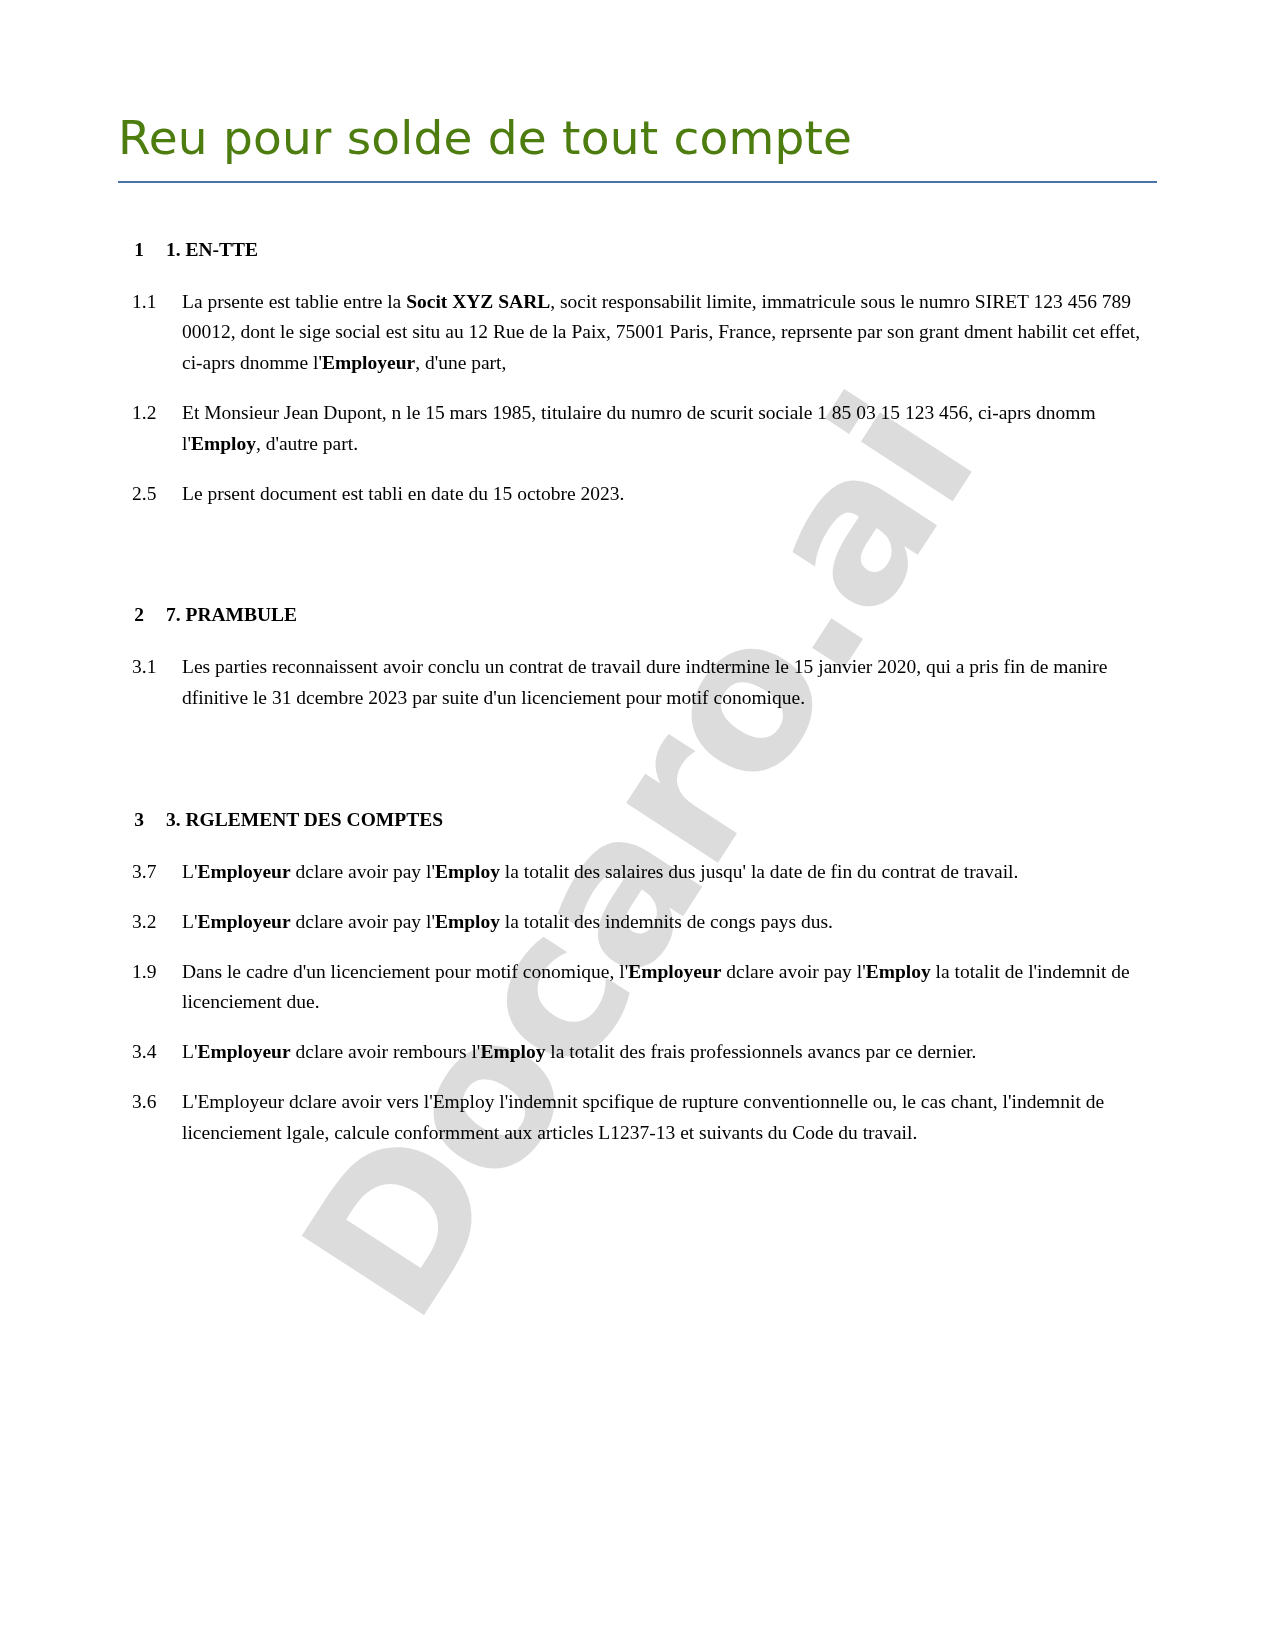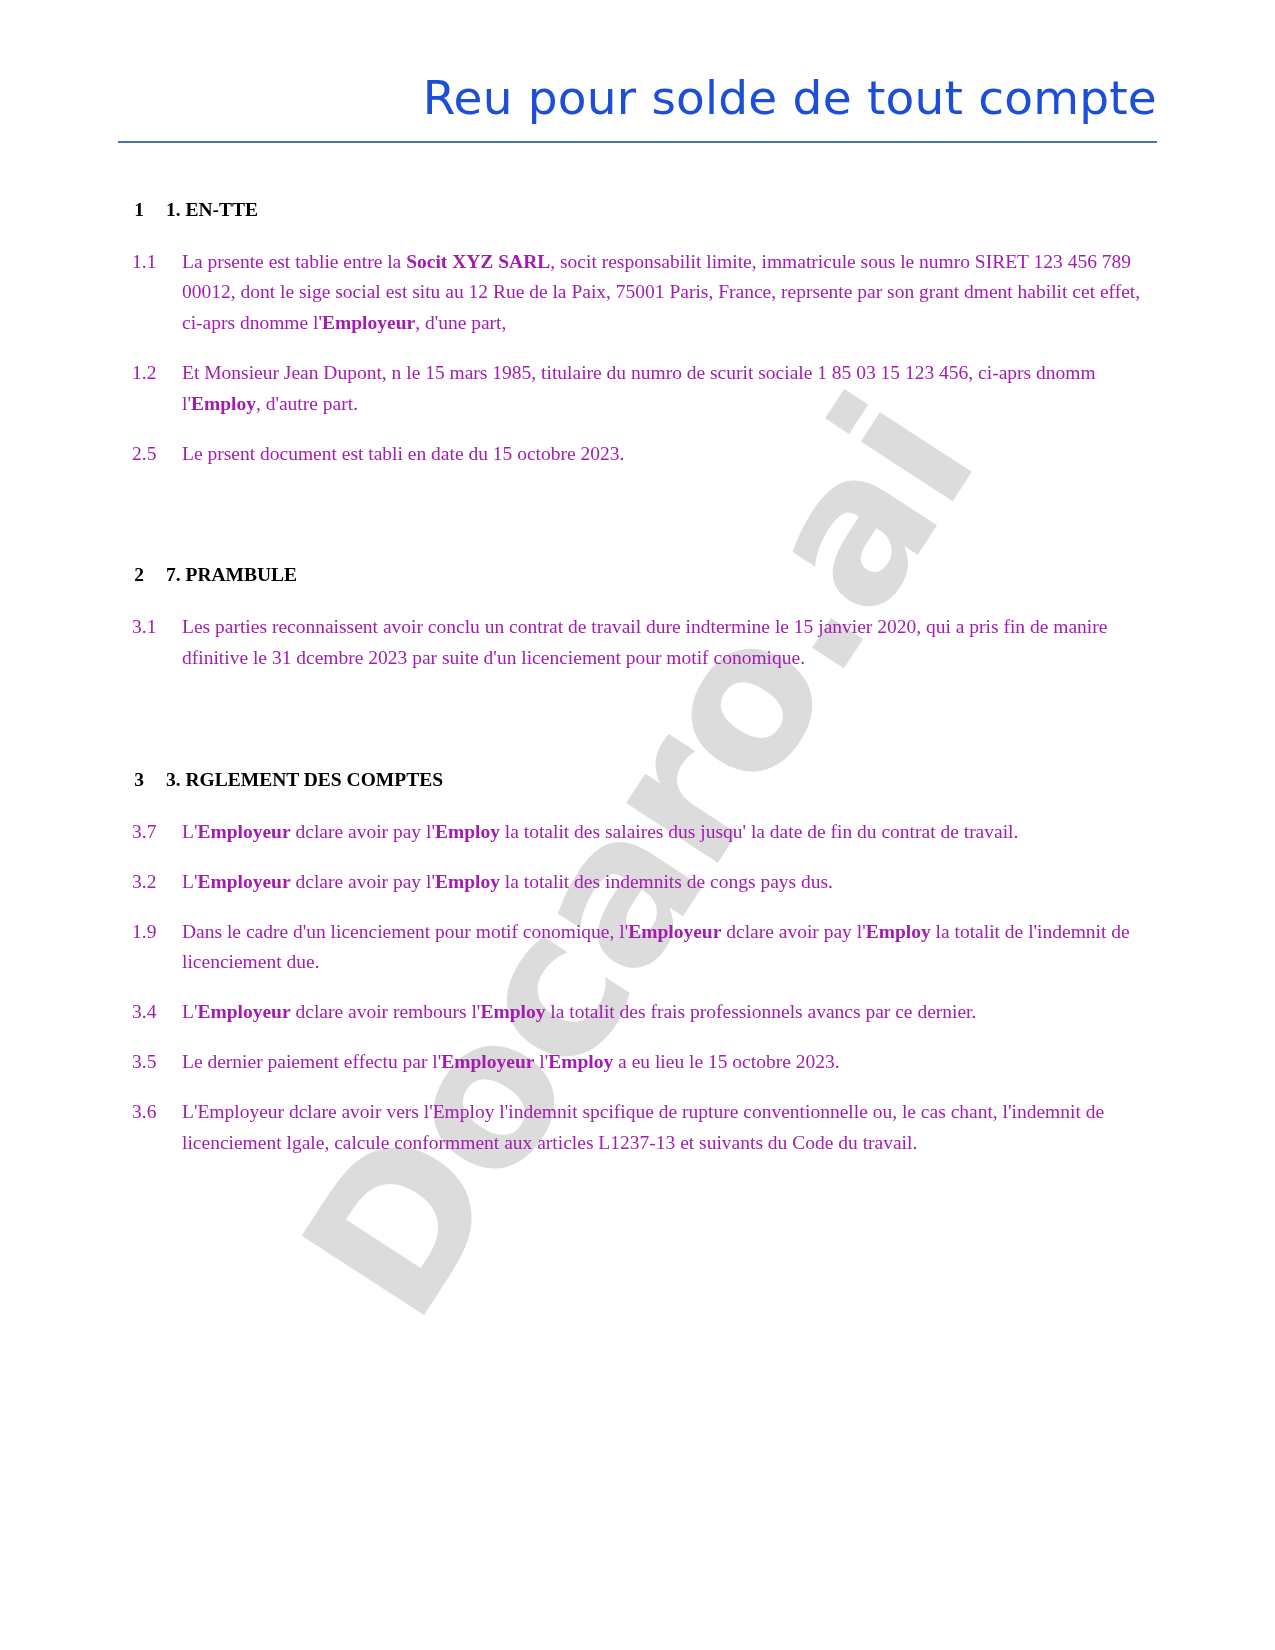--- a/index.html
+++ b/index.html
@@ -43,27 +43,27 @@
     user-select: none;
   }
 
   
   .content {
     position: relative;
     z-index: 2;
   }
 
   .doc-title {
-    text-align: right;
+    text-align: left;
     font-family: "DejaVu Sans", sans-serif;
     font-weight: 400;
     font-size: 47px;
-    color: #1d4ed8;
+    color: #4d7c0f;
     letter-spacing: 0.2px;
-    padding-top: 72px;
+    padding-top: 112px;
     margin: 0 118px 0 118px;
     line-height: 1.12;
   }
 
   .title-rule {
     margin: 16px 118px 0 118px;
     height: 2px;
     background: #4a74a8;
   }
 
@@ -92,21 +92,21 @@
     box-sizing: border-box;
   }
   .section-title { flex: 1 1 auto; }
 
   
   .clause {
     display: flex;
     align-items: baseline;
     font-family: "Liberation Serif", "DejaVu Serif", serif;
     font-size: 19.5px;
-    color: #a21caf;
+    color: #000000;
     line-height: 1.58;
     margin-bottom: 19px;
   }
   .clause-num {
     width: 64px;
     flex: 0 0 64px;
     text-align: left;
     padding-left: 14px;
     box-sizing: border-box;
   }
@@ -175,23 +175,19 @@
         </div>
         <div class="clause">
           <span class="clause-num">1.9</span>
           <span class="clause-text">Dans le cadre d'un licenciement pour motif conomique, l'<b>Employeur</b> dclare avoir pay  l'<b>Employ</b> la totalit de l'indemnit de licenciement due.</span>
         </div>
         <div class="clause">
           <span class="clause-num">3.4</span>
           <span class="clause-text">L'<b>Employeur</b> dclare avoir rembours  l'<b>Employ</b> la totalit des frais professionnels avancs par ce dernier.</span>
         </div>
         <div class="clause">
-          <span class="clause-num">3.5</span>
-          <span class="clause-text">Le dernier paiement effectu par l'<b>Employeur</b>  l'<b>Employ</b> a eu lieu le 15 octobre 2023.</span>
-        </div>
-        <div class="clause">
           <span class="clause-num">3.6</span>
           <span class="clause-text">L'Employeur dclare avoir vers  l'Employ l'indemnit spcifique de rupture conventionnelle ou, le cas chant, l'indemnit de licenciement lgale, calcule conformment aux articles L1237-13 et suivants du Code du travail.</span>
         </div>
       </div>
 
   </div>
 </div>
 
 </body></html>

